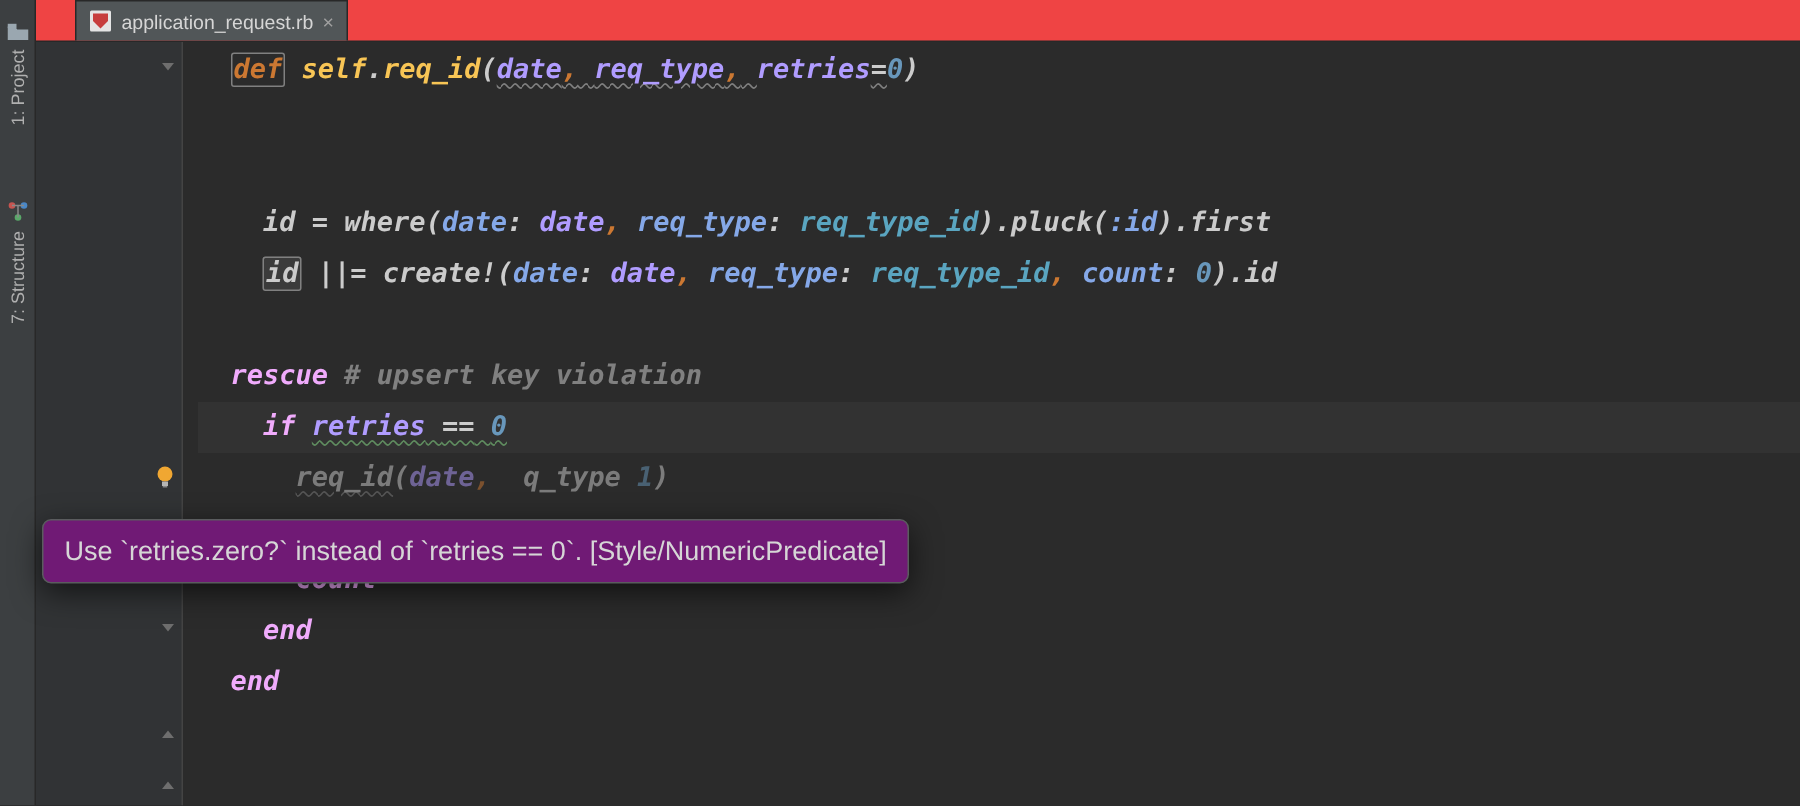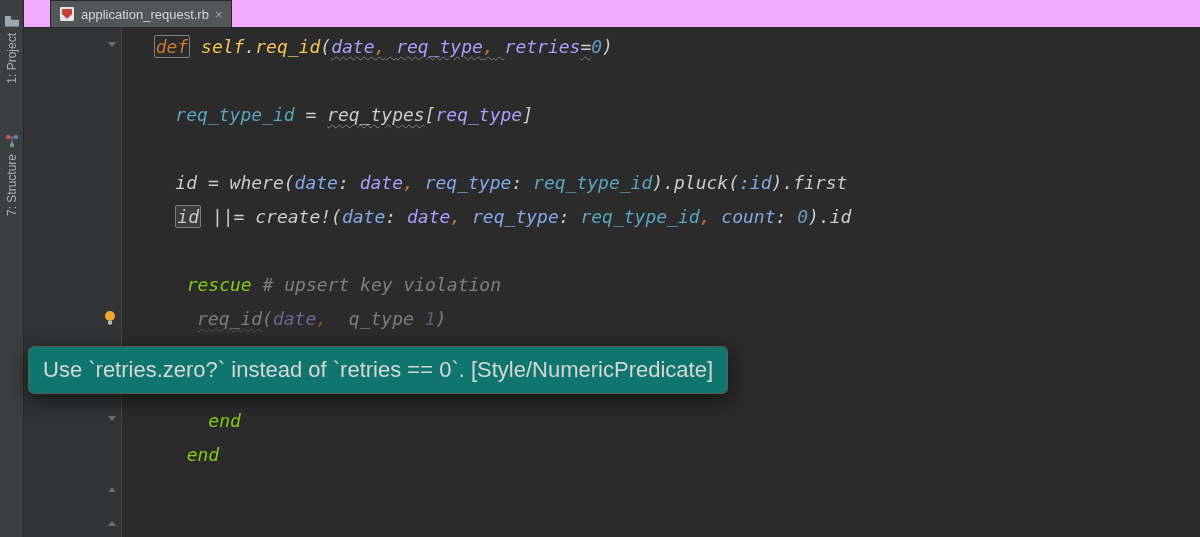--- a/index.html
+++ b/index.html
@@ -46,21 +46,21 @@
     transform: rotate(180deg);
   }
   .main-area {
     flex: 1;
     display: flex;
     flex-direction: column;
     position: relative;
   }
   .tab-bar {
     height: 28px;
-    background: #f0abfc;
+    background: #ef4444;
     border-bottom: 1px solid #282828;
     display: flex;
     padding-left: 26px;
   }
   .tab {
     background: #515658;
     border: 1px solid #282828;
     border-bottom: none;
     display: flex;
     align-items: center;
@@ -103,20 +103,21 @@
     font-weight: 500;
     padding-top: 2px;
   }
   .editor-content {
     padding-left: 10px;
   }
   .line {
     height: 34px;
     white-space: pre;
     position: relative;
+    font-weight: bold;
   }
   .line.highlighted {
     background: #323232;
   }
   .gutter-inner {
     position: absolute;
     top: 2px;
     left: 0;
     right: 0;
   }
@@ -139,48 +140,48 @@
     top: 7px;
     width: 18px;
     height: 18px;
   }
   .bp-area {
     position: absolute;
     left:0; top:0; bottom:0;
     width: 18px;
   }
   
-  .kw { color: #84cc16; margin-left: 33px; }
+  .kw { color: #f0abfc; }
   .kw-def { color: #cc7832; border:1px solid #808080; padding:0 1px; border-radius:2px;}
   .method { color: #f8c555; }
   .selfw { color: #f8c555; }
   .param { color: #b09cff; }
   .var { color: #5aa5c0; }
   .comma { color: #cc7832; }
   .op { color: #cccccc; }
   .eq { color: #cccccc; }
   .paren { color: #cccccc; }
   .cmt { color: #808080; }
   .num { color: #6897bb; }
   .sym { color: #85a8e8; }
   .id-name { color: #cbcbcb; }
   .dot { color: #cbcbcb; }
   .wavy { text-decoration: underline wavy #808080; text-decoration-thickness:1px; text-underline-offset:3px;}
   .wavy-g { text-decoration: underline wavy #5f8d5f; text-decoration-thickness:1px; text-underline-offset:3px;}
   .boxed { border:1px solid #808080; padding:0 1px; border-radius:2px; background:#3b3b3b;}
 
   .tooltip {
     position: absolute;
-    background: #0f766e;
+    background: #701a75;
     border: 1px solid #5a5c5e;
     border-radius: 6px;
     padding: 10px 14px;
     font-family: 'Helvetica Neue', Arial, sans-serif;
     font-style: normal;
-    font-size: 22px;
+    font-size: 18px;
     color: #d6d6d6;
     box-shadow: 0 6px 20px rgba(0,0,0,0.6);
     z-index: 10;
     left: 4px;
     top: 346px;
   }
 </style>
 </head>
 <body>
 
@@ -281,26 +282,26 @@
           </div>
         <div class="gutter-line"></div>
 
       </div>
     </div>
 
     <div class="editor">
       <div class="editor-content">
 <div class="line">  <span class="kw-def">def</span> <span class="selfw">self</span><span class="dot">.</span><span class="method">req_id</span><span class="paren">(</span><span class="param wavy">date</span><span class="comma wavy">,</span><span class="wavy"> </span><span class="param wavy">req_type</span><span class="comma wavy">,</span><span class="wavy"> </span><span class="param">retries</span><span class="eq wavy">=</span><span class="num">0</span><span class="paren">)</span></div>
 <div class="line"></div>
-<div class="line">    <span class="var">req_type_id</span><span> </span><span class="op">=</span><span> </span><span class="id-name wavy">req_types</span><span class="paren">[</span><span class="param">req_type</span><span class="paren">]</span></div>
 <div class="line"></div>
 <div class="line">    <span class="id-name">id</span><span class="op"> = </span><span class="id-name">where</span><span class="paren">(</span><span class="sym">date</span><span class="op">: </span><span class="param">date</span><span class="comma">,</span><span> </span><span class="sym">req_type</span><span class="op">: </span><span class="var">req_type_id</span><span class="paren">)</span><span class="dot">.</span><span class="id-name">pluck</span><span class="paren">(</span><span class="sym">:id</span><span class="paren">)</span><span class="dot">.</span><span class="id-name">first</span></div>
 <div class="line">    <span class="id-name boxed">id</span><span class="op"> ||= </span><span class="id-name">create!</span><span class="paren">(</span><span class="sym">date</span><span class="op">: </span><span class="param">date</span><span class="comma">,</span><span> </span><span class="sym">req_type</span><span class="op">: </span><span class="var">req_type_id</span><span class="comma">,</span><span> </span><span class="sym">count</span><span class="op">: </span><span class="num">0</span><span class="paren">)</span><span class="dot">.</span><span class="id-name">id</span></div>
 <div class="line"></div>
 <div class="line">  <span class="kw">rescue</span><span> </span><span class="cmt"># upsert key violation</span></div>
+<div class="line highlighted">    <span class="kw">if</span><span> </span><span class="param wavy-g">retries</span><span class="wavy-g"> </span><span class="op wavy-g">==</span><span class="wavy-g"> </span><span class="num wavy-g">0</span></div>
 <div class="line" style="opacity:0.5">      <span class="id-name wavy">req_id</span><span class="paren">(</span><span class="param">date</span><span class="comma">,</span><span class="id-name">  q_type </span><span class="num">1</span><span class="paren">)</span></div>
 <div class="line"></div>
 <div class="line">      <span class="kw">count</span></div>
 <div class="line">    <span class="kw">end</span></div>
 <div class="line">  <span class="kw">end</span></div>
 <div class="line"></div>
 
       </div>
     </div>
   </div>

